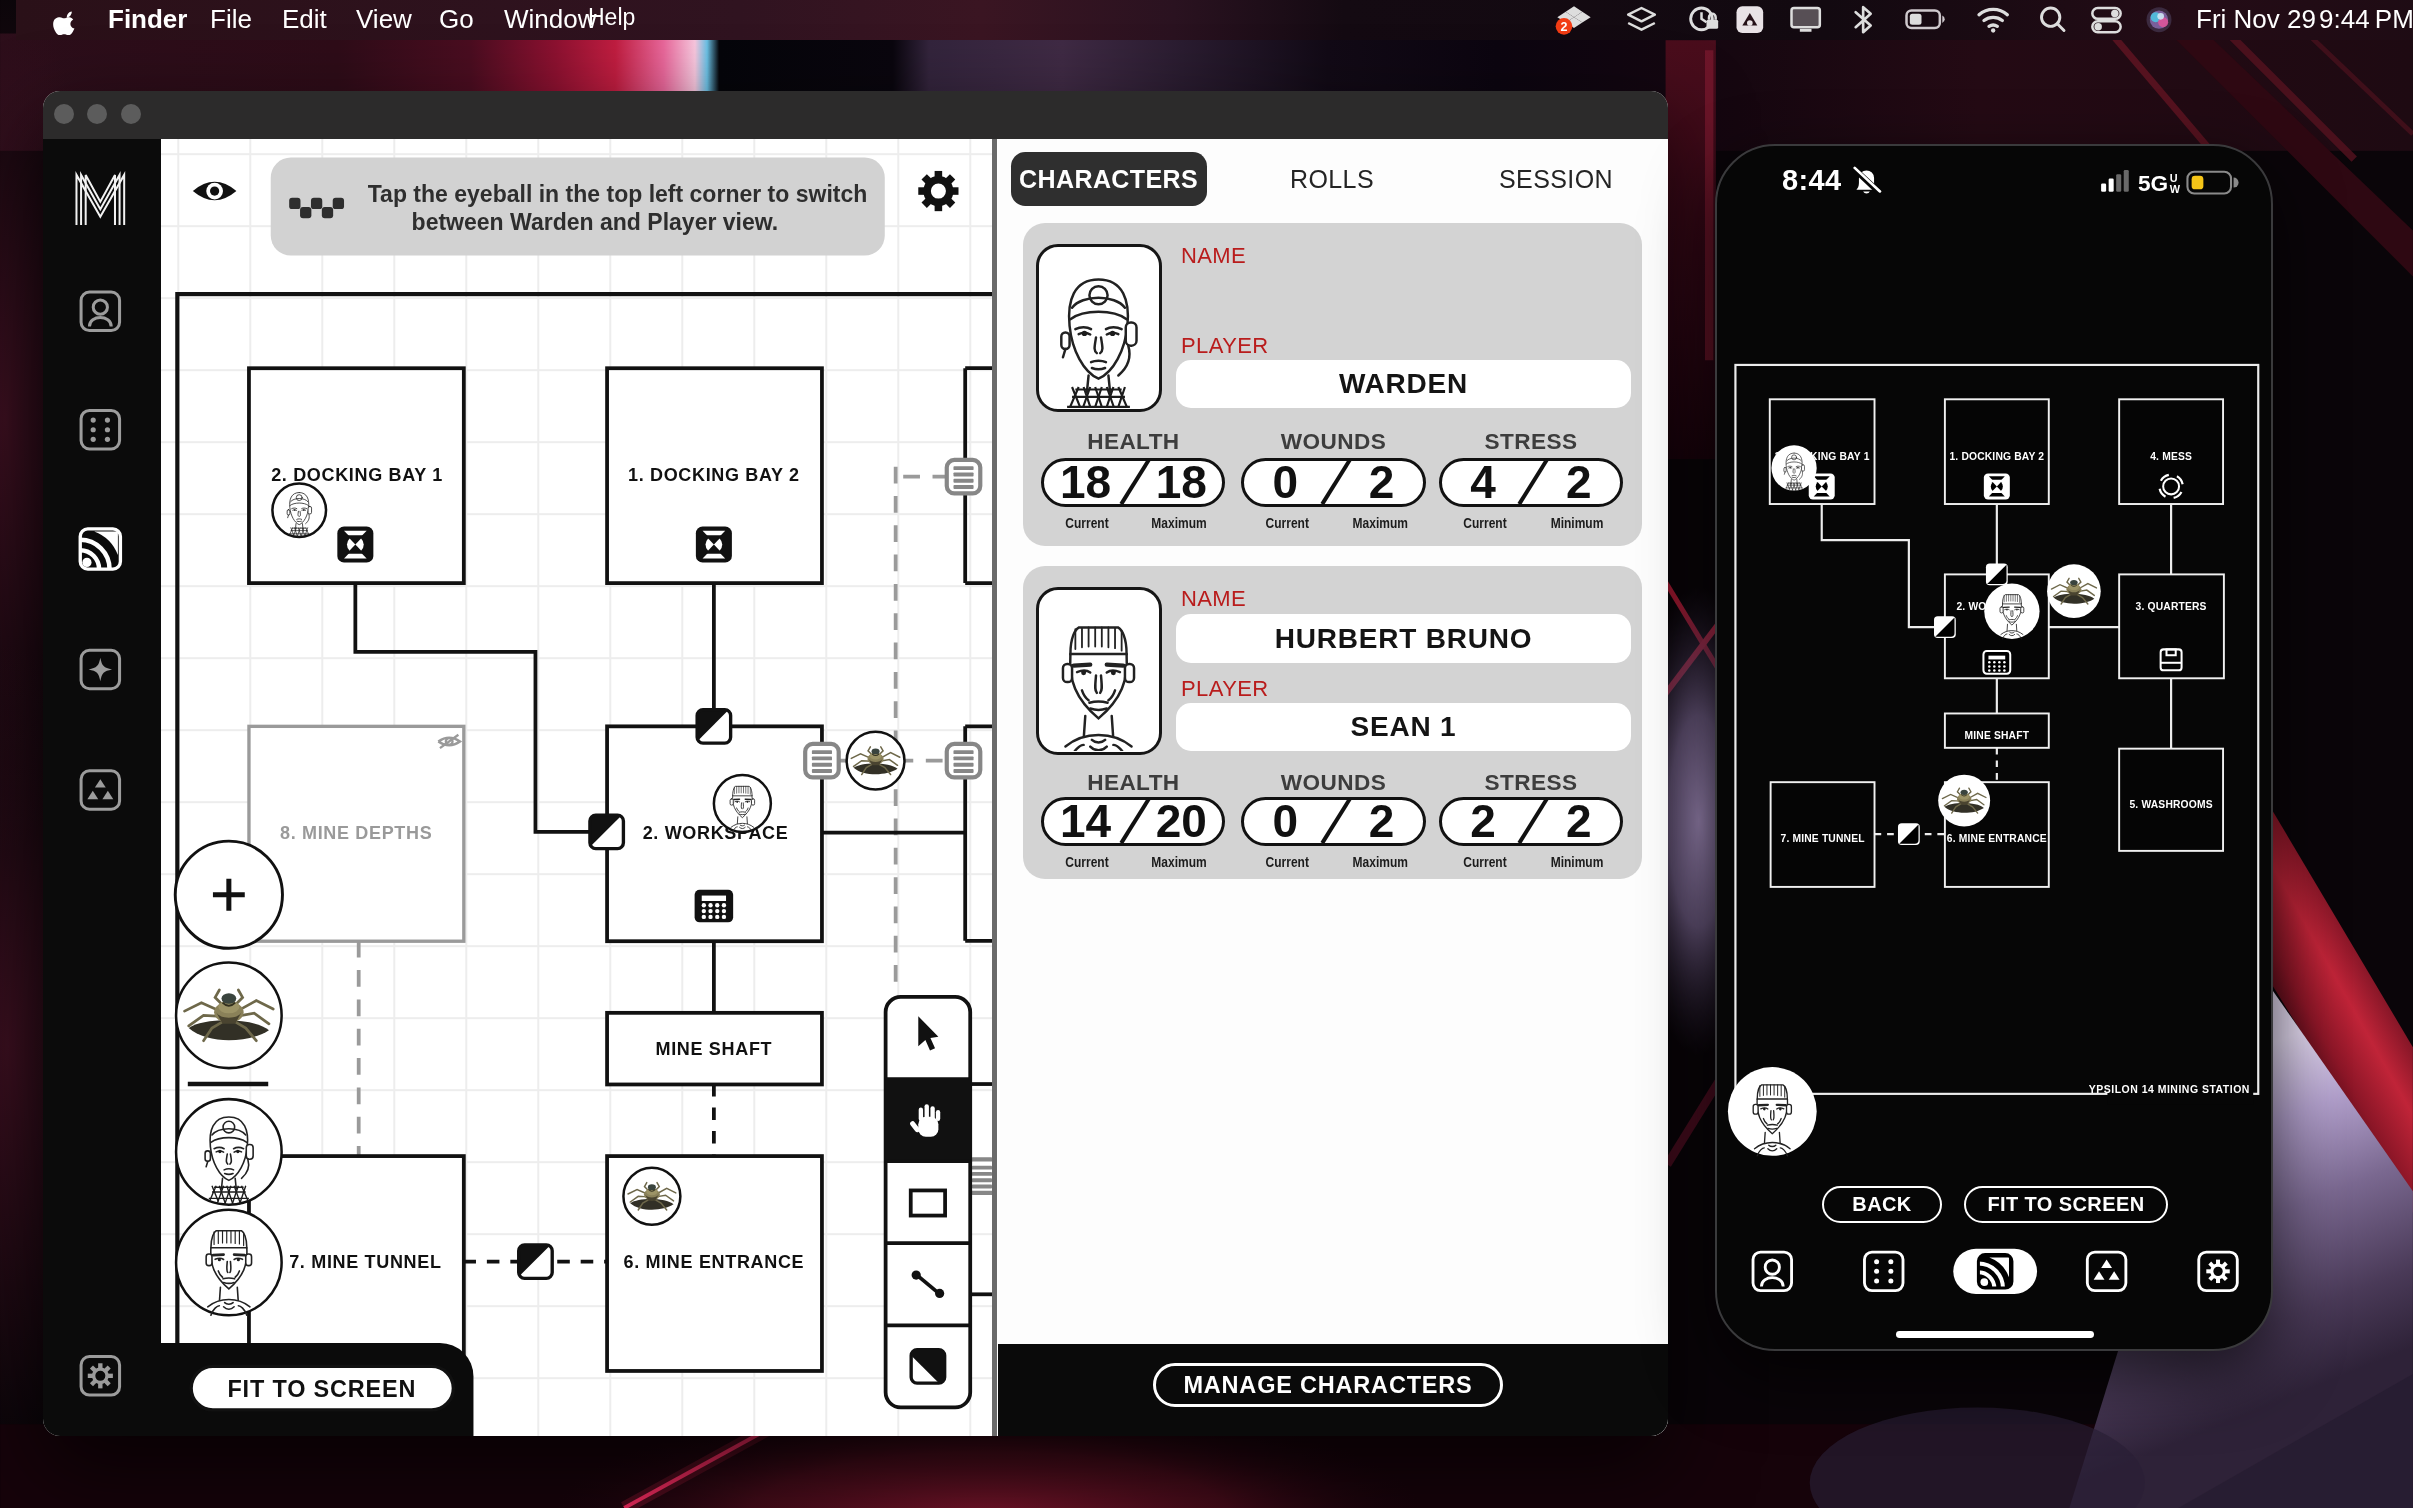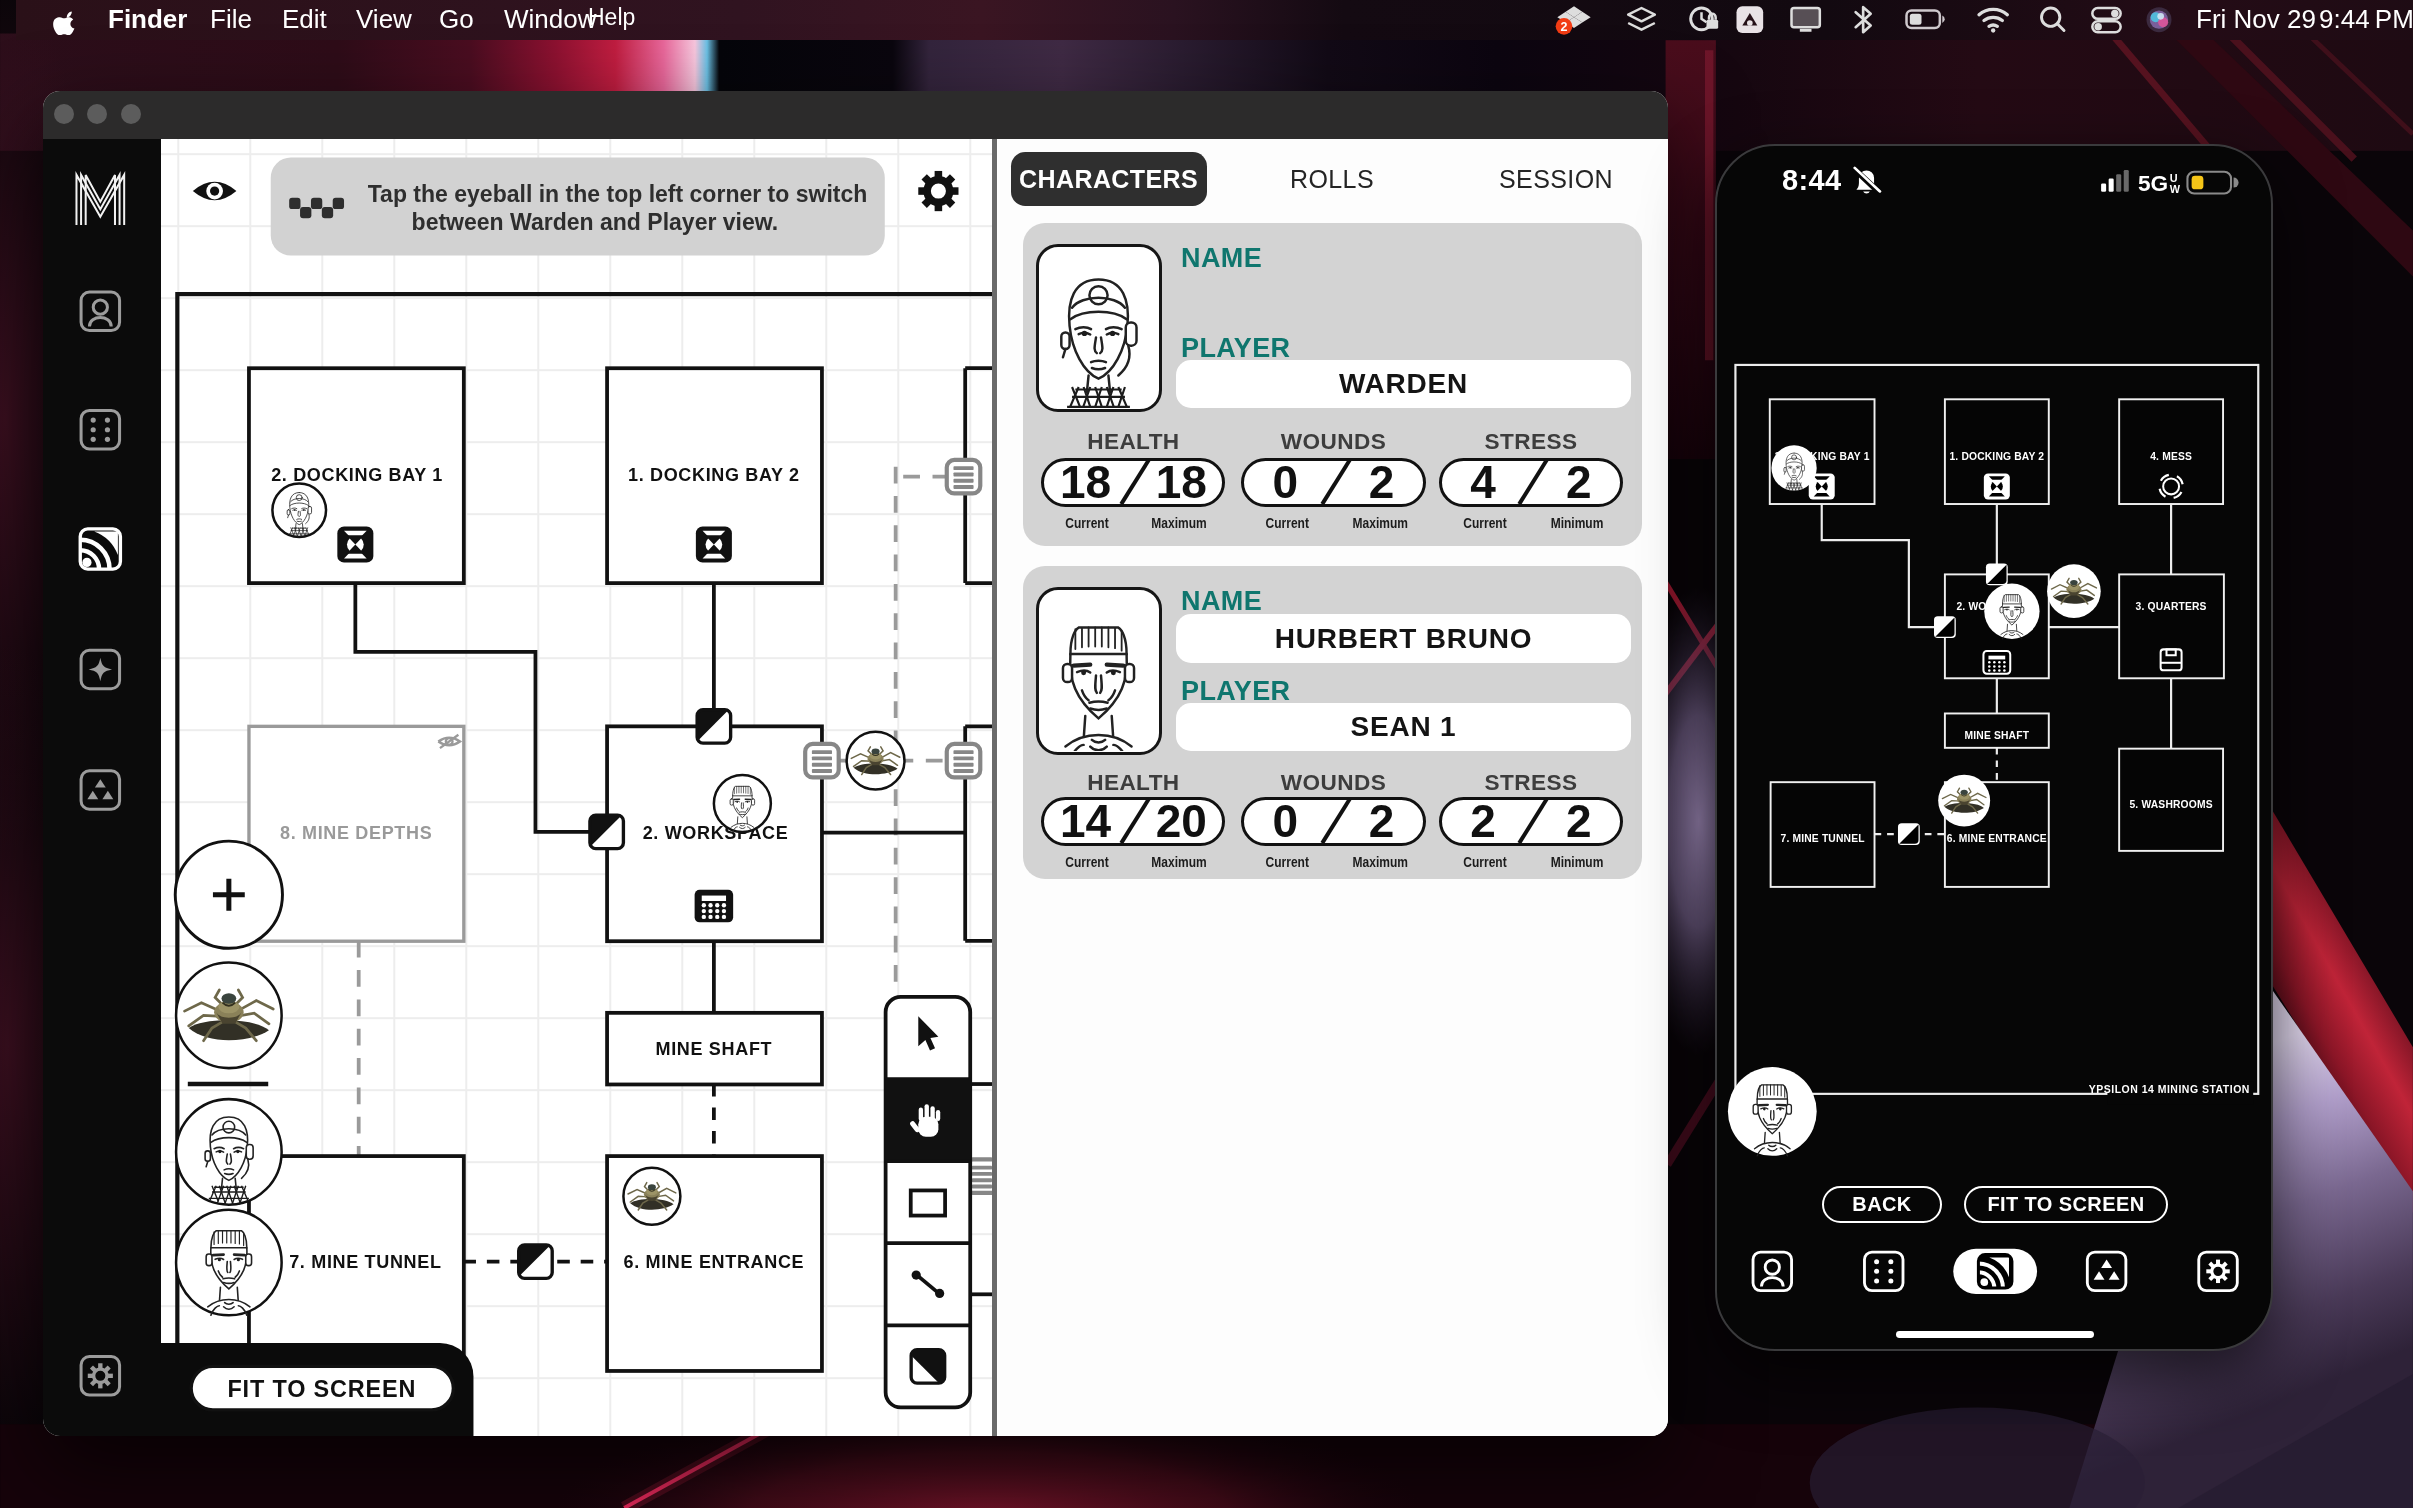--- a/index.html
+++ b/index.html
@@ -1,20 +1,20 @@
 <!DOCTYPE html>
 <html style="font-size:13.4px"><head>
 <meta charset="utf-8">
 <style>
   * { margin:0; padding:0; box-sizing:border-box; }
   html,body { width:2413px; height:1508px; overflow:hidden; background:#050308;
     font-family:"Liberation Sans", sans-serif; }
   #stage { position:absolute; inset:0; width:2413px; height:1508px; }
   .abs { position:absolute; }
-  .lbl { font-size:27px; font-weight:700; color:#0f766e; letter-spacing:0.4px; }
+  .lbl { font-size:22px; font-weight:400; color:#b91c1c; letter-spacing:0.4px; }
   .inp { background:#fff; border-radius:15px; text-align:center; font-size:28px; font-weight:700;
          color:#141414; letter-spacing:0.8px; }
   .stat { font-size:22.6px; font-weight:700; color:#3d3d3d; text-align:center; letter-spacing:0.4px; }
   .pill { height:49px; background:#fff; border:3.8px solid #111; border-radius:25px; }
   .pill span { position:absolute; top:0; width:50%; text-align:center; font-size:46px; font-weight:700;
                color:#111; line-height:42px; }
   .pill span:first-of-type { left:-3.4px; }
   .pill span:last-of-type { right:-3.4px; }
   .pill i { position:absolute; left:50%; top:-5px; width:3.8px; height:52px; background:#111;
             transform:rotate(32deg); }
@@ -715,20 +715,24 @@
       <div class="abs sub" style="left:218px;top:287px;width:185px;">
             <span>Current</span>
             <span>Maximum</span>
           </div>
       <div class="abs sub" style="left:416px;top:287px;width:184px;">
             <span>Current</span>
             <span>Minimum</span>
           </div>
     </div>
 
+    <div class="abs" style="left:0;top:1205px;width:670px;height:92px;background:#0a0a0a;">
+      <div class="abs" style="left:155px;top:19px;width:350px;height:44px;border:3.4px solid #fff;border-radius:23.5px;
+        color:#fff;font-size:23.5px;font-weight:700;text-align:center;line-height:39px;letter-spacing:0.8px;">MANAGE CHARACTERS</div>
+    </div>
   </div>
 </div>
 
 <div class="abs" id="phone" style="left:1715px;top:144px;width:558px;height:1207px;border-radius:60px;
   background:#060606;border:2.5px solid #3a3a3c;box-shadow:0 25px 67px rgba(0,0,0,0.7);overflow:hidden;">
 
   <div class="abs" style="left:65px;top:18.4px;color:#fff;font-size:29px;font-weight:700;letter-spacing:0.4px;">8:44</div>
   <svg class="abs" style="left:131px;top:20px" width="37" height="34" viewBox="0 0 44 40">
     <path d="M22,5 a9,9 0 0 1 9,9 v6 c0,4 1.5,6.5 3,8 H10 c1.5,-1.5 3,-4 3,-8 v-6 a9,9 0 0 1 9,-9 z" fill="#fff"></path>
     <path d="M18,30 a4.5,4.5 0 0 0 8,0 z" fill="#fff"></path>

